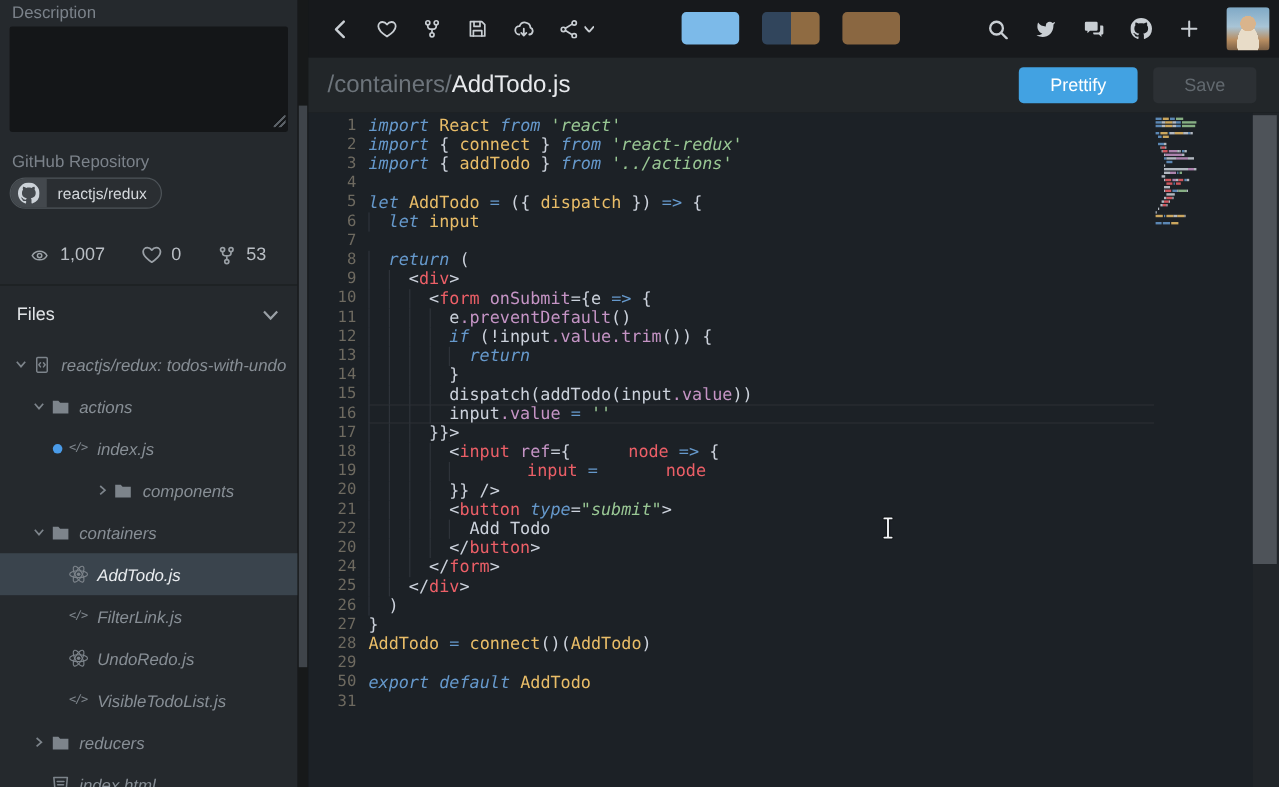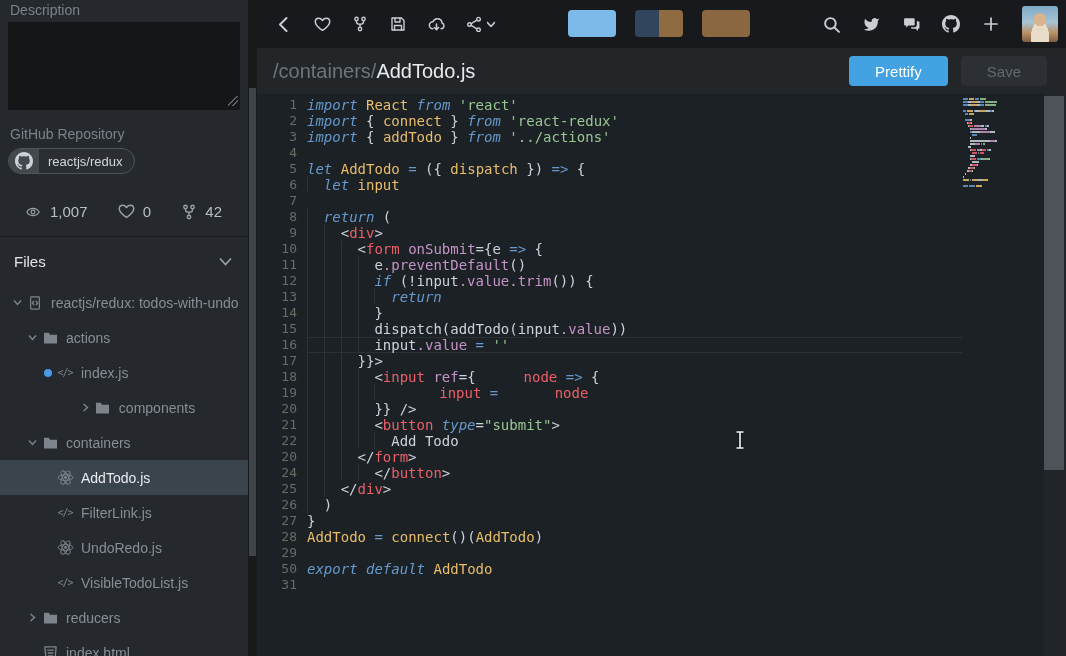--- a/index.html
+++ b/index.html
@@ -33,21 +33,21 @@
   .files-title { font-size:15px; color:#e2e5e8; }
   .files-chevron { color:#9aa0a6; display:flex; }
 
   .tree { }
   .tree-row { height:35px; display:flex; align-items:center; font-size:14px; color:#878e95; cursor:pointer; }
   .tree-row.selected { background:#3a444d; color:#e9ecef; }
   .t-chev { width:15px; display:flex; justify-content:center; color:#7d848b; flex:none; }
   .t-icon { width:20px; display:flex; justify-content:center; align-items:center; color:#7d848b; flex:none; margin-right:6px; }
   .t-dot { width:8px; height:8px; border-radius:50%; background:#4a9be8; }
   .t-code-txt { font-family:"DejaVu Sans Mono",monospace; font-size:10px; color:#7d848b; letter-spacing:-1px; }
-  .t-label { white-space:nowrap; }
+  .t-label { white-space:nowrap;font-style:italic; }
 
   
   .side-scroll { position:absolute; left:248px; top:0; width:9px; height:656px; background:#17191a; }
   .side-scroll .thumb { position:absolute; left:1px; top:88px; width:7px; height:468px; background:#3f444a; }
 
   
   .main { position:absolute; left:257px; top:0; width:809px; height:656px; }
 
   .topbar { position:relative; height:48px; background:#17191c; }
   .tb-left { position:absolute; left:18px; top:0; height:48px; display:flex; align-items:center; }
@@ -80,21 +80,21 @@
   .gutter div { height:16px; line-height:16px; }
   .code { position:absolute; left:50px; top:3px; width:655px;
           font-family:"DejaVu Sans Mono",monospace; font-size:14px; }
   .code-line { height:16px; line-height:16px; white-space:pre; }
   .code-line.active { box-shadow: inset 0 1px 0 rgba(255,255,255,.07), inset 0 -1px 0 rgba(255,255,255,.07); }
   .ig { display:inline-block; width:2ch; height:16px; vertical-align:top;
         border-left:1px solid #2e333a; }
   .tk-kw   { color:var(--tk-kw);font-style:italic; }
   .tk-op   { color:var(--tk-op); }
   .tk-def  { color:var(--tk-def); }
-  .tk-str  { color:var(--tk-str); }
+  .tk-str  { color:var(--tk-str);font-style:italic; }
   .tk-tag  { color:var(--tk-tag); }
   .tk-attr { color:var(--tk-attr); }
   .tk-prop { color:var(--tk-prop);text-align:center; }
   .tk-var2 { color:var(--tk-var2);padding-left:48px; }
   .tk-plain{ color:var(--tk-plain); }
 
   .minimap { position:absolute; left:706px; top:4px; width:50px; }
   .mm-row { height:2px; margin-bottom:1px; white-space:nowrap; font-size:0; }
   .mm-seg { display:inline-block; height:2px; }
 
@@ -143,21 +143,21 @@
       </span>
       <span class="stat">
         <span class="s-icon">
             <svg width="16" height="16" viewBox="0 0 16 16" fill="none" stroke="currentColor" stroke-width="1.4" stroke-linecap="round" stroke-linejoin="round">
               <circle cx="4.5" cy="3" r="1.7"></circle>
               <circle cx="11.5" cy="3" r="1.7"></circle>
               <circle cx="8" cy="13" r="1.7"></circle>
               <path d="M4.5 4.8 v1.2 c0 1.6 1.6 2.3 3.5 2.3 s3.5-.7 3.5-2.3 V4.8 M8 8.4 V11.2"></path>
             </svg>
           </span>
-        <span>42</span>
+        <span>53</span>
       </span>
     </div>
     <div class="sb-divider"></div>
     <div class="files-header">
       <span class="files-title">Files</span>
       <span class="files-chevron">
           <svg width="13" height="9" viewBox="0 0 13 9">
             <path d="M1 1.5 L6.5 7.5 L12 1.5" fill="none" stroke="currentColor" stroke-width="1.8"></path>
           </svg>
         </span>
@@ -440,22 +440,22 @@
           <div class="code-line"><span class="ig"></span><span class="ig"></span><span class="ig"></span><span class="ig"></span><span class="ig"></span><span class="tk-kw">return</span></div>
           <div class="code-line"><span class="ig"></span><span class="ig"></span><span class="ig"></span><span class="ig"></span><span class="tk-plain">}</span></div>
           <div class="code-line"><span class="ig"></span><span class="ig"></span><span class="ig"></span><span class="ig"></span><span class="tk-plain">dispatch(addTodo(input</span><span class="tk-prop">.value</span><span class="tk-plain">))</span></div>
           <div class="code-line active"><span class="ig"></span><span class="ig"></span><span class="ig"></span><span class="ig"></span><span class="tk-plain">input</span><span class="tk-prop">.value</span><span class="tk-plain"> </span><span class="tk-op">=</span><span class="tk-plain"> </span><span class="tk-str">''</span></div>
           <div class="code-line"><span class="ig"></span><span class="ig"></span><span class="ig"></span><span class="tk-plain">}}&gt;</span></div>
           <div class="code-line"><span class="ig"></span><span class="ig"></span><span class="ig"></span><span class="ig"></span><span class="tk-plain">&lt;</span><span class="tk-tag">input</span><span class="tk-plain"> </span><span class="tk-attr">ref</span><span class="tk-plain">={</span><span class="tk-var2">node</span><span class="tk-plain"> </span><span class="tk-op">=&gt;</span><span class="tk-plain"> {</span></div>
           <div class="code-line"><span class="ig"></span><span class="ig"></span><span class="ig"></span><span class="ig"></span><span class="ig"></span><span class="tk-var2">input</span><span class="tk-plain"> </span><span class="tk-op">=</span><span class="tk-plain"> </span><span class="tk-var2">node</span></div>
           <div class="code-line"><span class="ig"></span><span class="ig"></span><span class="ig"></span><span class="ig"></span><span class="tk-plain">}} /&gt;</span></div>
           <div class="code-line"><span class="ig"></span><span class="ig"></span><span class="ig"></span><span class="ig"></span><span class="tk-plain">&lt;</span><span class="tk-tag">button</span><span class="tk-plain"> </span><span class="tk-kw">type</span><span class="tk-plain">=</span><span class="tk-str">"submit"</span><span class="tk-plain">&gt;</span></div>
           <div class="code-line"><span class="ig"></span><span class="ig"></span><span class="ig"></span><span class="ig"></span><span class="ig"></span><span class="tk-plain">Add Todo</span></div>
+          <div class="code-line"><span class="ig"></span><span class="ig"></span><span class="ig"></span><span class="ig"></span><span class="tk-plain">&lt;/</span><span class="tk-tag">button</span><span class="tk-plain">&gt;</span></div>
           <div class="code-line"><span class="ig"></span><span class="ig"></span><span class="ig"></span><span class="tk-plain">&lt;/</span><span class="tk-tag">form</span><span class="tk-plain">&gt;</span></div>
-          <div class="code-line"><span class="ig"></span><span class="ig"></span><span class="ig"></span><span class="ig"></span><span class="tk-plain">&lt;/</span><span class="tk-tag">button</span><span class="tk-plain">&gt;</span></div>
           <div class="code-line"><span class="ig"></span><span class="ig"></span><span class="tk-plain">&lt;/</span><span class="tk-tag">div</span><span class="tk-plain">&gt;</span></div>
           <div class="code-line"><span class="ig"></span><span class="tk-plain">)</span></div>
           <div class="code-line"><span class="tk-plain">}</span></div>
           <div class="code-line"><span class="tk-def">AddTodo</span><span class="tk-plain"> </span><span class="tk-op">=</span><span class="tk-plain"> </span><span class="tk-def">connect</span><span class="tk-plain">()(</span><span class="tk-def">AddTodo</span><span class="tk-plain">)</span></div>
           <div class="code-line"></div>
           <div class="code-line"><span class="tk-kw">export</span><span class="tk-plain"> </span><span class="tk-kw">default</span><span class="tk-plain"> </span><span class="tk-def">AddTodo</span></div>
           <div class="code-line"></div>
         </div>
       <div class="minimap" id="minimap">
           <div class="mm-row"><span class="mm-seg" style="width: 0px;"></span><span class="mm-seg" style="width: 5px; background: var(--tk-kw); opacity: 0.85;"></span><span class="mm-seg" style="width: 1px; background: transparent; opacity: 0.85;"></span><span class="mm-seg" style="width: 5px; background: var(--tk-def); opacity: 0.85;"></span><span class="mm-seg" style="width: 1px; background: transparent; opacity: 0.85;"></span><span class="mm-seg" style="width: 4px; background: var(--tk-kw); opacity: 0.85;"></span><span class="mm-seg" style="width: 1px; background: transparent; opacity: 0.85;"></span><span class="mm-seg" style="width: 6px; background: var(--tk-str); opacity: 0.85;"></span></div>

